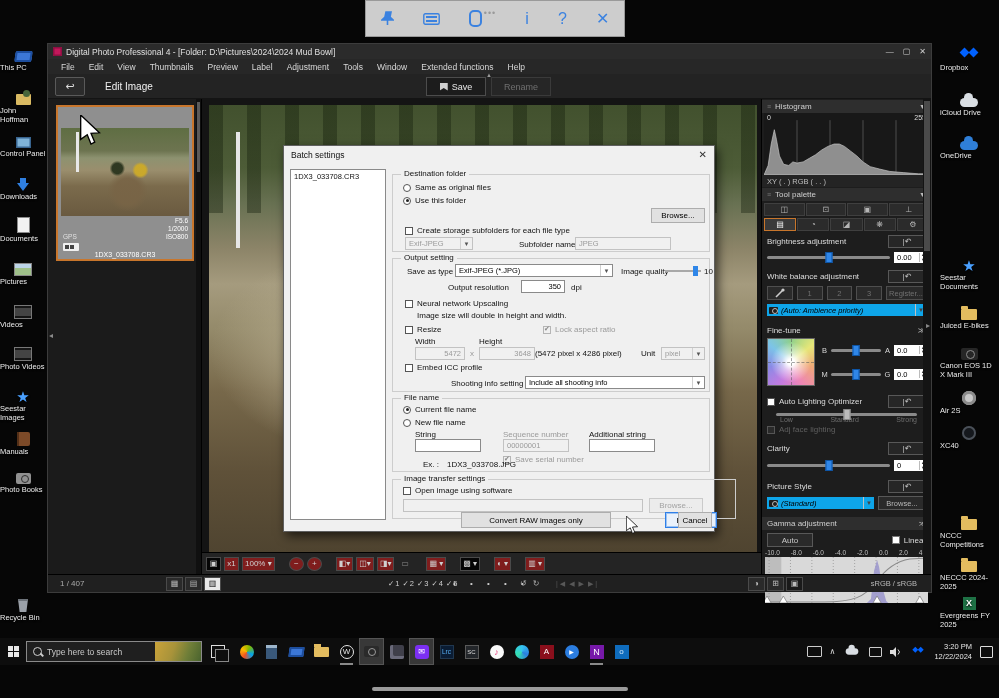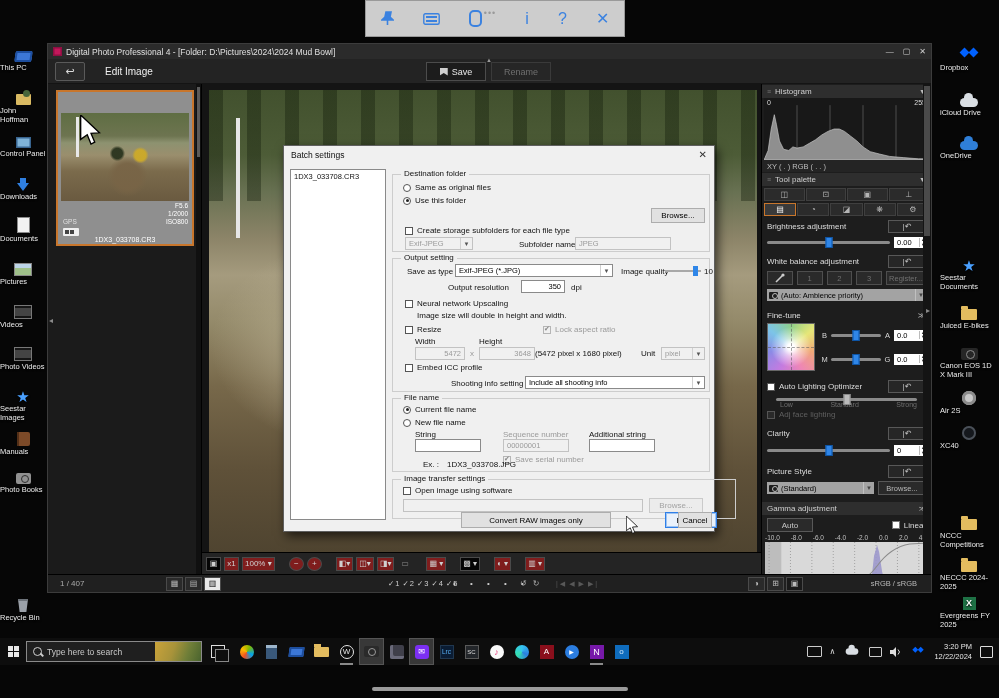--- a/index.html
+++ b/index.html
@@ -112,21 +112,21 @@
   .prow{display:flex;align-items:center;gap:4px;padding:0 5px;flex:none;}
   .reset{margin-left:auto;width:36px;height:11px;border:1px solid #585858;background:#262626;color:#c0c0c0;
          display:flex;align-items:center;justify-content:center;font-size:8px;}
   .slider{position:relative;height:3px;background:#8a8a8a;border-radius:2px;flex:1;}
   .sh{position:absolute;top:-4px;width:7px;height:11px;background:#2f86e8;border:1px solid #0c55a8;transform:translateX(-50%);box-sizing:border-box;}
   .spin{width:32px;height:11px;background:#fff;color:#000;font-size:7.5px;display:flex;align-items:center;flex:none;
         justify-content:space-between;padding-left:3px;box-sizing:border-box;}
   .ud{display:flex;flex-direction:column;font-size:4px;color:#333;line-height:1.1;border-left:1px solid #bbb;padding:0 1px;}
   .wbb{flex:1;height:12px;border:1px solid #4e4e4e;background:#2a2a2a;color:#707070;display:flex;align-items:center;justify-content:center;font-size:7.5px;}
   .wbb.en{color:#c8c8c8;}
-  .ddl{height:12px;background:#a3a3a3;color:#000;display:flex;align-items:center;gap:3px;font-size:7.5px;padding-left:2px;flex:1;}
+  .ddl{height:12px;background:#0ea5e9;color:#000;display:flex;align-items:center;gap:3px;font-size:7.5px;padding-left:2px;flex:1;font-style:italic;}
   .ddl .ddarr{margin-left:auto;border-left:1px solid #c0c0c0;width:10px;align-self:stretch;display:flex;align-items:center;justify-content:center;color:#444;font-size:6px;}
   .camg{width:9px;height:7px;background:#1e1e1e;border-radius:1px;position:relative;flex:none;}
   .camg::after{content:"";position:absolute;left:3px;top:1.5px;width:4px;height:4px;border:1px solid #bbb;border-radius:50%;}
   .ft{display:flex;gap:6px;padding:3px 5px;flex:none;}
   .ftbox{width:46px;height:46px;border:1px solid #666;flex:none;position:relative;
     background:radial-gradient(circle at 50% 50%,#fff 0 10%,rgba(255,255,255,.55) 28%,transparent 62%),
        conic-gradient(from 0deg,#8fd08a,#e6e678,#f0a878,#ee86b6,#c47be0,#8a8ae6,#7cc4e8,#8fd08a);}
   .ftbox::before{content:"";position:absolute;left:50%;top:0;bottom:0;border-left:1px dashed #55555588;}
   .ftbox::after{content:"";position:absolute;top:50%;left:0;right:0;border-top:1px dashed #55555588;}
   .ftcol{flex:1;display:flex;flex-direction:column;justify-content:space-around;}
@@ -389,20 +389,33 @@
   <div class="win">
     <div class="tbarw">
       <span class="appic"></span>
       <span>Digital Photo Professional 4 - [Folder: D:\Pictures\2024\2024 Mud Bowl]</span>
       <span class="wbtns">
         <span>—</span>
         <span>▢</span>
         <span>✕</span>
       </span>
     </div>
+    <div class="mbar">
+      <span class="mi">File</span>
+      <span class="mi">Edit</span>
+      <span class="mi">View</span>
+      <span class="mi">Thumbnails</span>
+      <span class="mi">Preview</span>
+      <span class="mi">Label</span>
+      <span class="mi">Adjustment</span>
+      <span class="mi">Tools</span>
+      <span class="mi">Window</span>
+      <span class="mi">Extended functions</span>
+      <span class="mi">Help</span>
+    </div>
     <div class="wtool">
       <span class="collapse">▲</span>
       <div class="backb">↩</div>
       <span class="emode">Edit Image</span>
       <div class="savebtn">
           <span class="sicon"></span>
           <span>Save</span>
         </div>
       <div class="renbtn">
           <span>Rename</span>
@@ -754,21 +767,21 @@
         </div>
       <span class="dtext" style="position:absolute;left:22px;top:78px">Width</span>
       <span class="dtext" style="position:absolute;left:86px;top:78px">Height</span>
       <div class="fld dis num" style="position:absolute;left:22px;top:88px;width:50px">
           <span>5472</span>
         </div>
       <span class="dtext gray" style="position:absolute;left:77px;top:90px">x</span>
       <div class="fld dis num" style="position:absolute;left:86px;top:88px;width:56px">
           <span>3648</span>
         </div>
-      <span class="dtext" style="position:absolute;left:142px;top:90px">(5472 pixel x 1680 pixel)</span>
+      <span class="dtext" style="position:absolute;left:142px;top:90px">(5472 pixel x 4286 pixel)</span>
       <span class="dtext" style="position:absolute;left:248px;top:90px">Unit</span>
       <div class="ddw dis" style="position:absolute;left:268px;top:88px;width:44px">
           <span>pixel</span>
           <span class="ddarr2">▼</span>
         </div>
       <div class="dabs" style="left:12px;top:104px">
           <span class="cb"></span>
           <span class="dtext">Embed ICC profile</span>
         </div>
       <span class="dtext" style="position:absolute;left:58px;top:120px">Shooting info setting</span>

